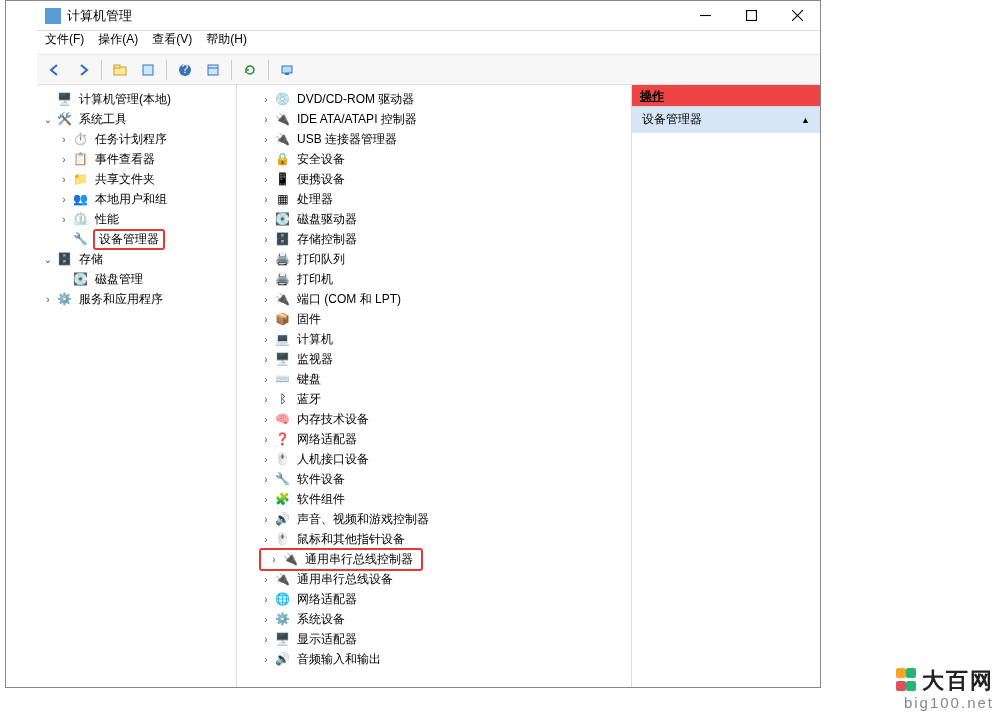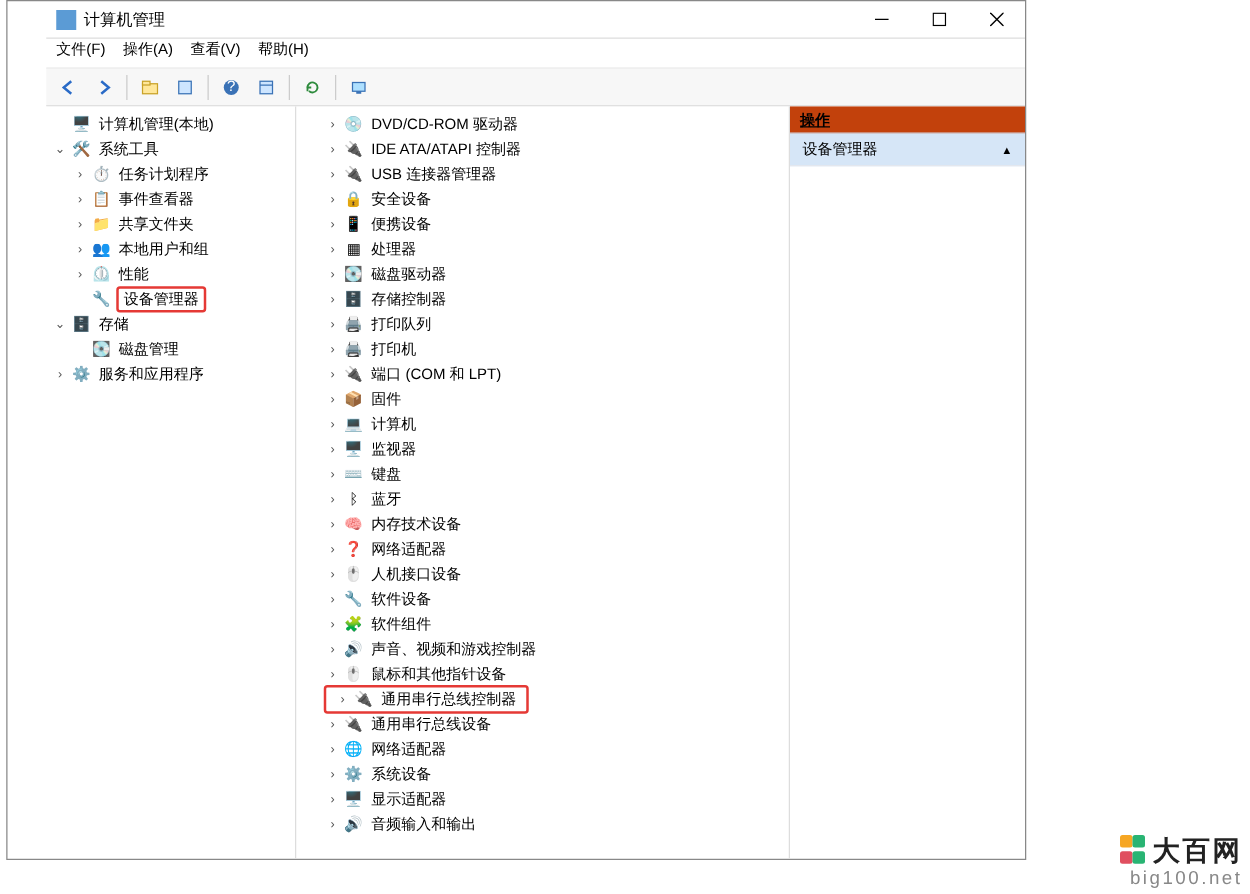--- a/index.html
+++ b/index.html
@@ -23,21 +23,21 @@
 .panel-left { width:200px; border-right:1px solid #ddd; padding:4px 2px; overflow:auto; }
 .panel-mid { flex:1; border-right:1px solid #ddd; overflow:auto; padding:4px 2px; }
 .panel-right { width:188px; display:flex; flex-direction:column; }
 
 .tree-row { display:flex; align-items:center; height:20px; cursor:default; white-space:nowrap; }
 .exp { width:14px; height:14px; display:inline-flex; align-items:center; justify-content:center; color:#555; font-size:10px; }
 .exp.blank { visibility:hidden; }
 .ticon { width:16px; height:16px; margin:0 4px 0 2px; display:inline-flex; align-items:center; justify-content:center; font-size:12px; }
 .label { padding:1px 2px;text-align:center; }
 
-.panel-right .hdr { height:22px; background:#c2410c; border-bottom:1px solid #cfd8e6; padding:3px 8px; font-weight:bold;text-decoration:underline; }
+.panel-right .hdr { height:22px; background:#ef4444; border-bottom:1px solid #cfd8e6; padding:3px 8px; font-weight:bold;text-decoration:underline; }
 .panel-right .row { display:flex; align-items:center; justify-content:space-between; padding:4px 10px; border-bottom:1px solid #e3e7ee; font-size:12px; }
 .panel-right .row.sel { background:#d6e6f7; }
 .tri { font-size:9px; }
 
 .watermark { position:absolute; right:6px; bottom:4px; text-align:right; line-height:1.1; }
 .watermark .logo { display:flex; align-items:center; gap:6px; justify-content:center; }
 .watermark .sq { width:10px; height:10px; display:inline-block; border-radius:2px; }
 .watermark .big { font-size:22px; font-weight:bold; color:#222; letter-spacing:2px; }
 .watermark .small { font-size:15px; color:#888; letter-spacing:2px; }
 

